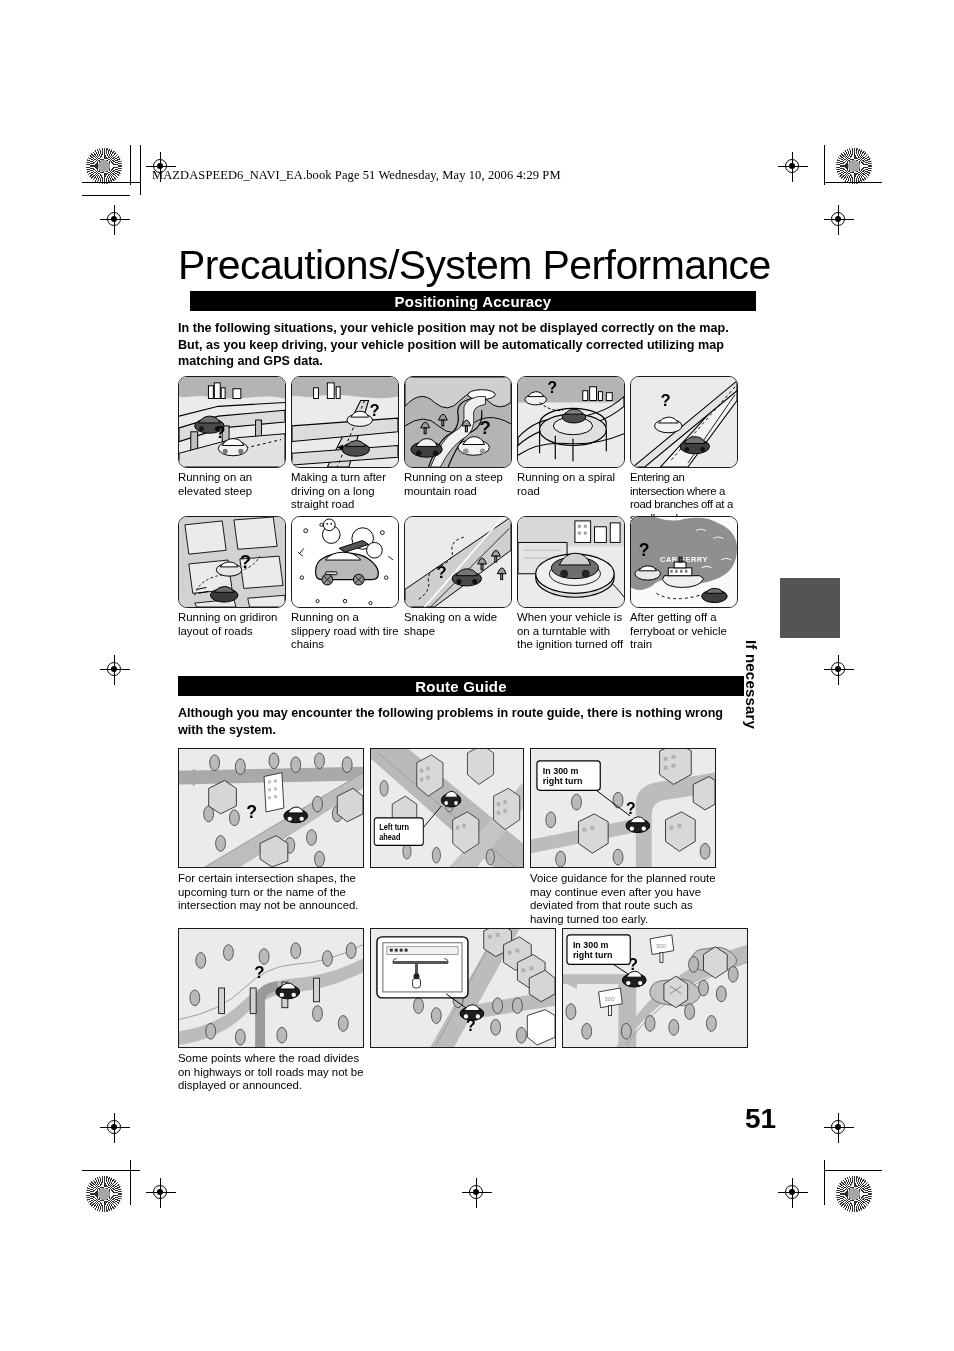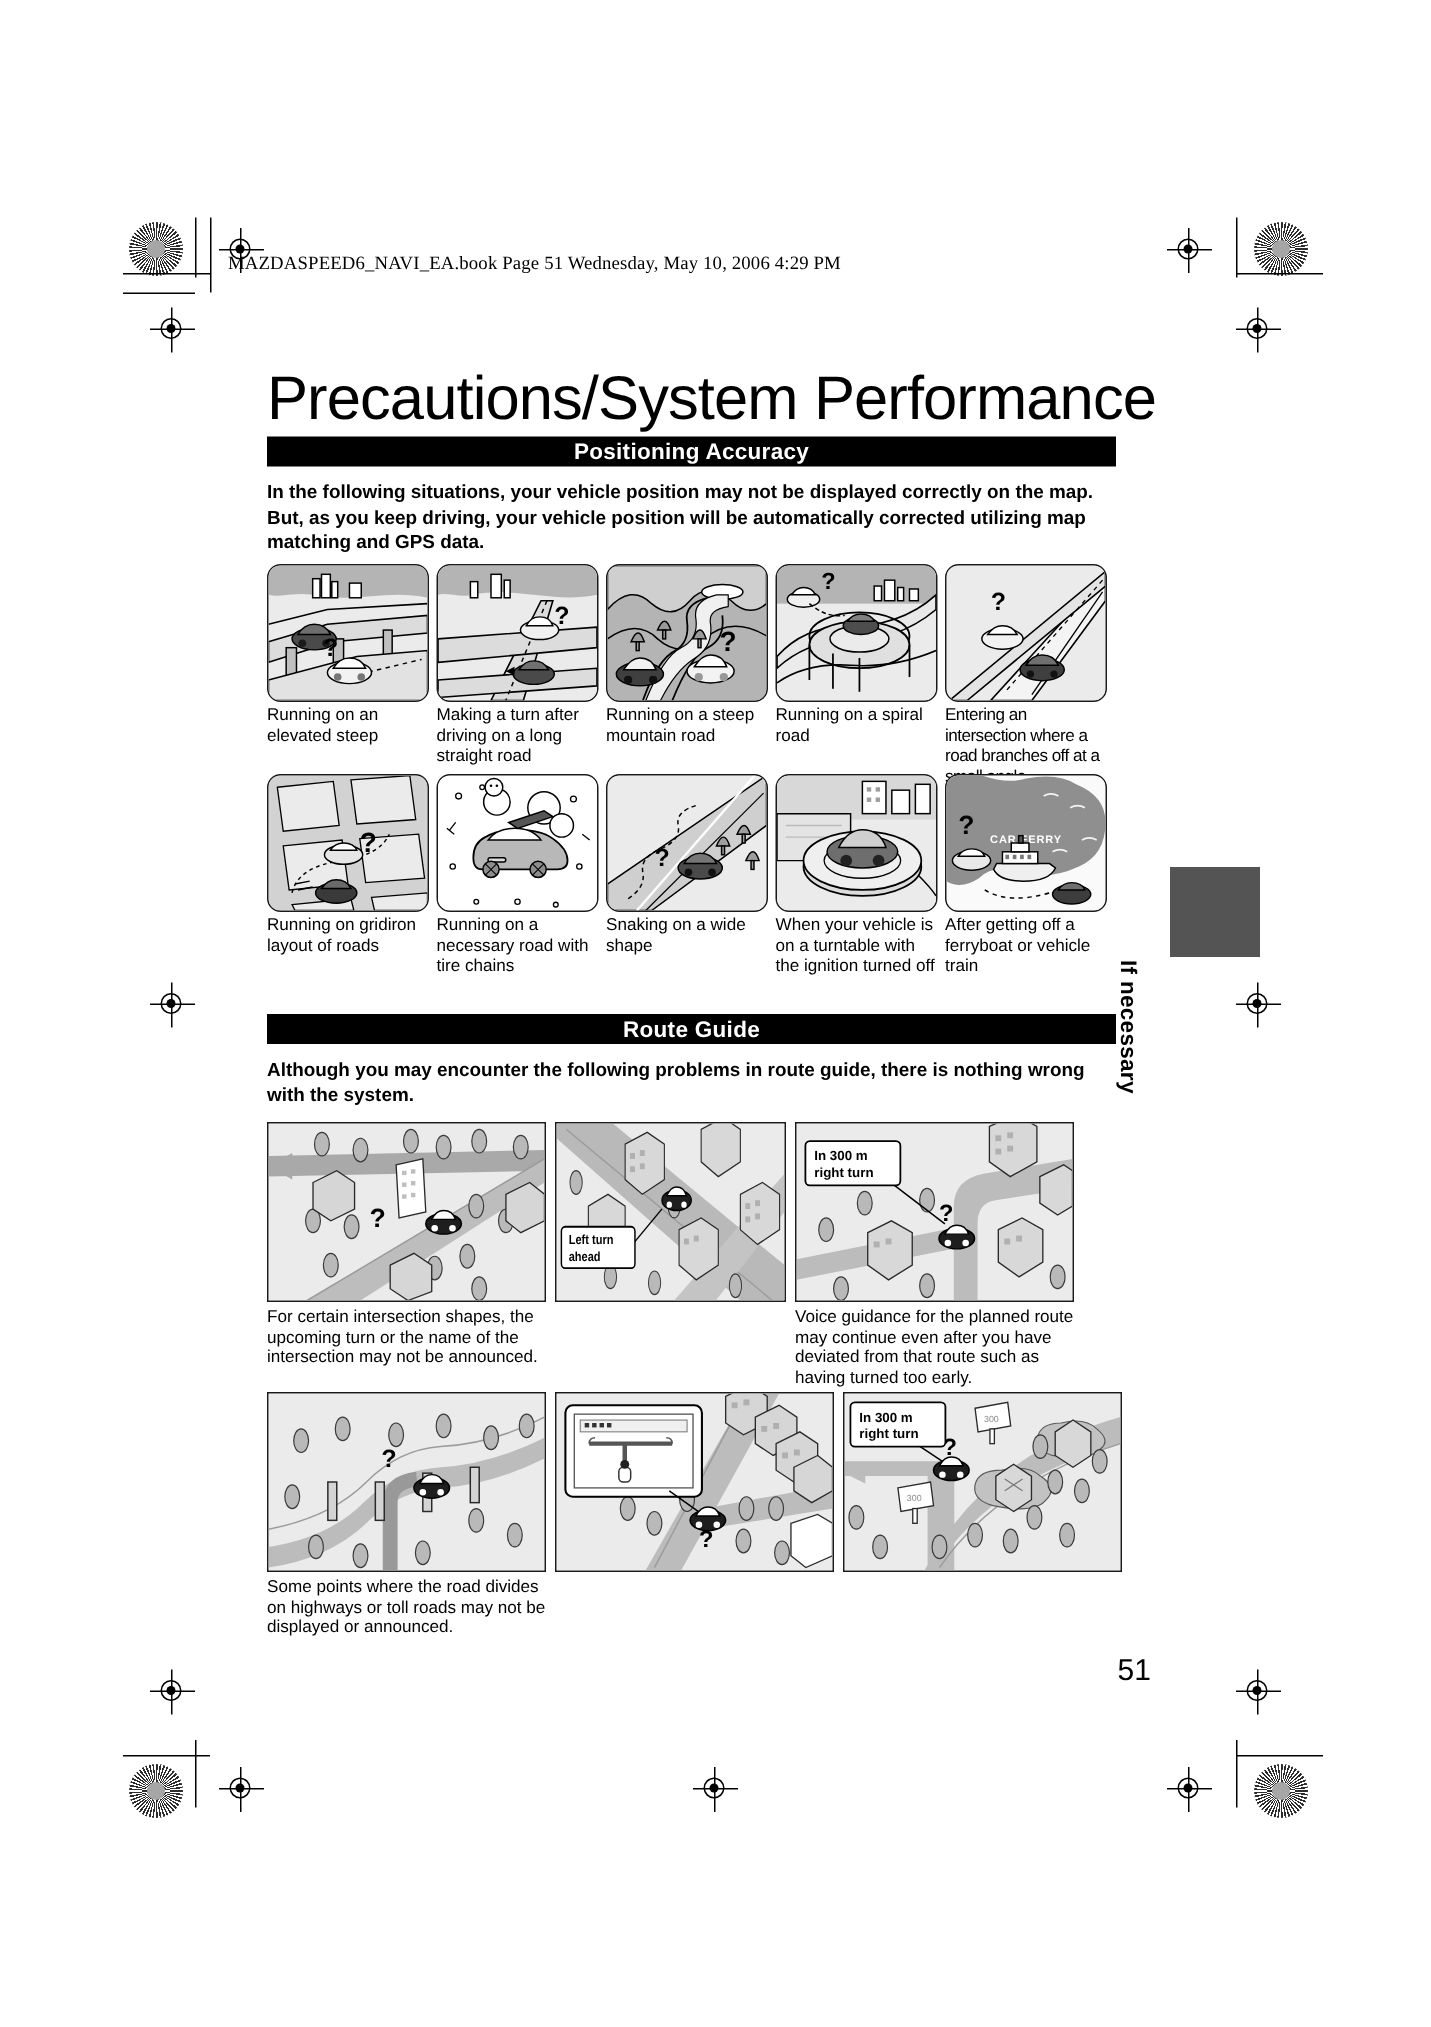--- a/index.html
+++ b/index.html
@@ -98,21 +98,21 @@
   .tab-text {
     position: absolute; left: 760px; top: 640px;
     width: 130px; height: 20px;
     transform: rotate(90deg); transform-origin: left top;
     font-size: 15px; font-weight: bold; letter-spacing: .2px;
     white-space: nowrap;
   }
 
   .pageno {
     position: absolute; left: 745px; top: 1103px;
-    font-size: 20px; font-family: "Liberation Sans", sans-serif;
+    font-size: 28px; font-family: "Liberation Sans", sans-serif; font-weight: bold;
   }
 </style>
 </head>
 <body>
 
 <div class="reg-rosette" style="left:86px; top:148px;"></div>
 <div class="reg-rosette" style="left:836px; top:148px;"></div>
 <div class="reg-rosette" style="left:86px; top:1176px;"></div>
 <div class="reg-rosette" style="left:836px; top:1176px;"></div>
 
@@ -160,21 +160,21 @@
 <div class="crop-line" style="left:824px; top:1160px; width:1px; height:45px;"></div>
 <div class="crop-line" style="left:824px; top:1170px; width:58px; height:1px;"></div>
 
 <div class="reg-target" style="left:462px; top:1178px;">
     <span class="reg-circle"></span>
   </div>
 
 <div class="filestamp">MAZDASPEED6_NAVI_EA.book  Page 51  Wednesday, May 10, 2006  4:29 PM</div>
 <h1 class="page-title">Precautions/System Performance</h1>
 
-<div class="band" style="top:291px;">Positioning Accuracy</div>
+<div class="band" style="top:291px;margin-left:12px;">Positioning Accuracy</div>
 <div class="lead" style="top:320px;">In the following situations, your vehicle position may not be displayed correctly on the map. But, as you keep driving, your vehicle position will be automatically corrected utilizing map matching and GPS data.</div>
 
 <div class="grid" style="left:178px; top:376px; width:570px;">
 
   <div class="cell" style="width:108px; margin-right:5px;">
     <div class="ill round" style="height:92px;">
       <svg viewBox="0 0 108 92" preserveAspectRatio="none">
         <rect width="108" height="92" fill="#ebebeb"></rect>
         <path d="M0 0 H108 V22 C80 16 60 26 30 20 C18 18 8 22 0 20 Z" fill="#b4b4b4"></path>
         <g fill="#fff" stroke="#000" stroke-width="1">
@@ -391,21 +391,21 @@
           <path d="M8 34 q-6 0 -6 -8 q0 -10 8 -14 q8 -5 22 -5 q16 0 24 6 q10 7 10 15 q0 6 -7 6 z" fill="#b8b8b8" stroke="#000" stroke-width="1.2"></path>
           <path d="M12 14 q6 -8 18 -8 q12 0 18 8 z" fill="#fff" stroke="#000"></path>
           <rect x="12" y="26" width="12" height="3" rx="1.4" fill="#ddd" stroke="#000"></rect>
           <circle cx="14" cy="34" r="5.5" fill="#8c8c8c" stroke="#000"></circle>
           <circle cx="46" cy="34" r="5.5" fill="#8c8c8c" stroke="#000"></circle>
           <path d="M10 30 l8 8 M10 38 l8 -8 M42 30 l8 8 M42 38 l8 -8" stroke="#000" stroke-width="0.7"></path>
           <path d="M26 2 L50 -6 L56 -2 L32 6 Z" fill="#555" stroke="#000"></path>
         </g>
       </svg>
     </div>
-    <div class="cap">Running on a necessary road with tire chains</div>
+    <div class="cap">Running on a slippery road with tire chains</div>
   </div>
 
   <div class="cell" style="width:108px; margin-right:5px;">
     <div class="ill round" style="height:92px;">
       <svg viewBox="0 0 108 92" preserveAspectRatio="none">
         <rect width="108" height="92" fill="#ebebeb"></rect>
         <path d="M108 0 L108 34 L30 92 L0 92 L0 74 Z" fill="#cfcfcf" stroke="#000" stroke-width="1"></path>
         <path d="M100 0 L20 92" stroke="#fff" stroke-width="1.6" fill="none"></path>
         <path d="M106 12 L26 92" stroke="#000" stroke-width="0.8" fill="none"></path>
         <path d="M14 84 q12 -8 10 -18 q-2 -10 12 -16 q14 -6 12 -16 q-2 -10 14 -14" stroke="#000" stroke-width="1" stroke-dasharray="3 2.5" fill="none"></path>

